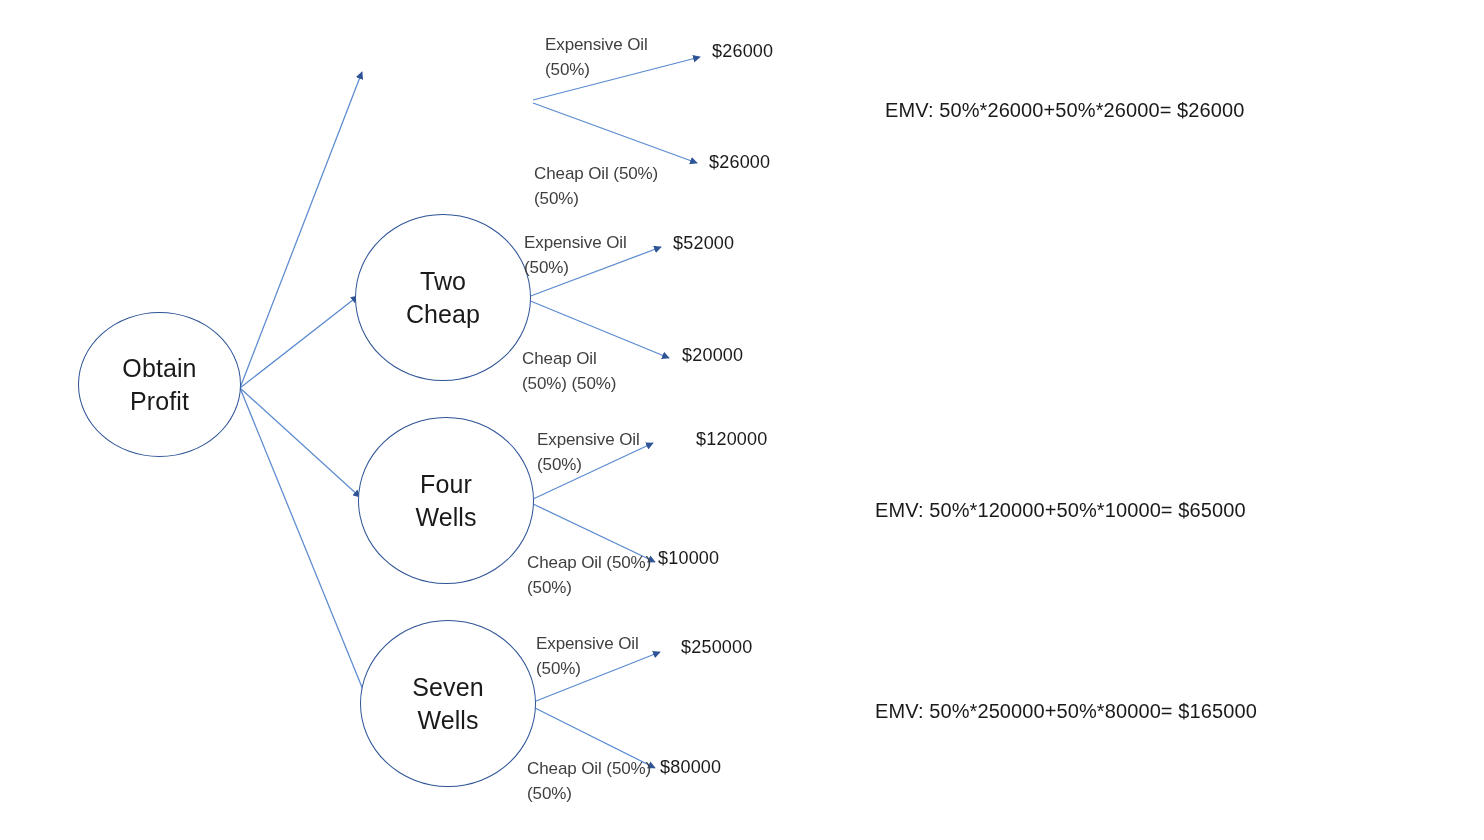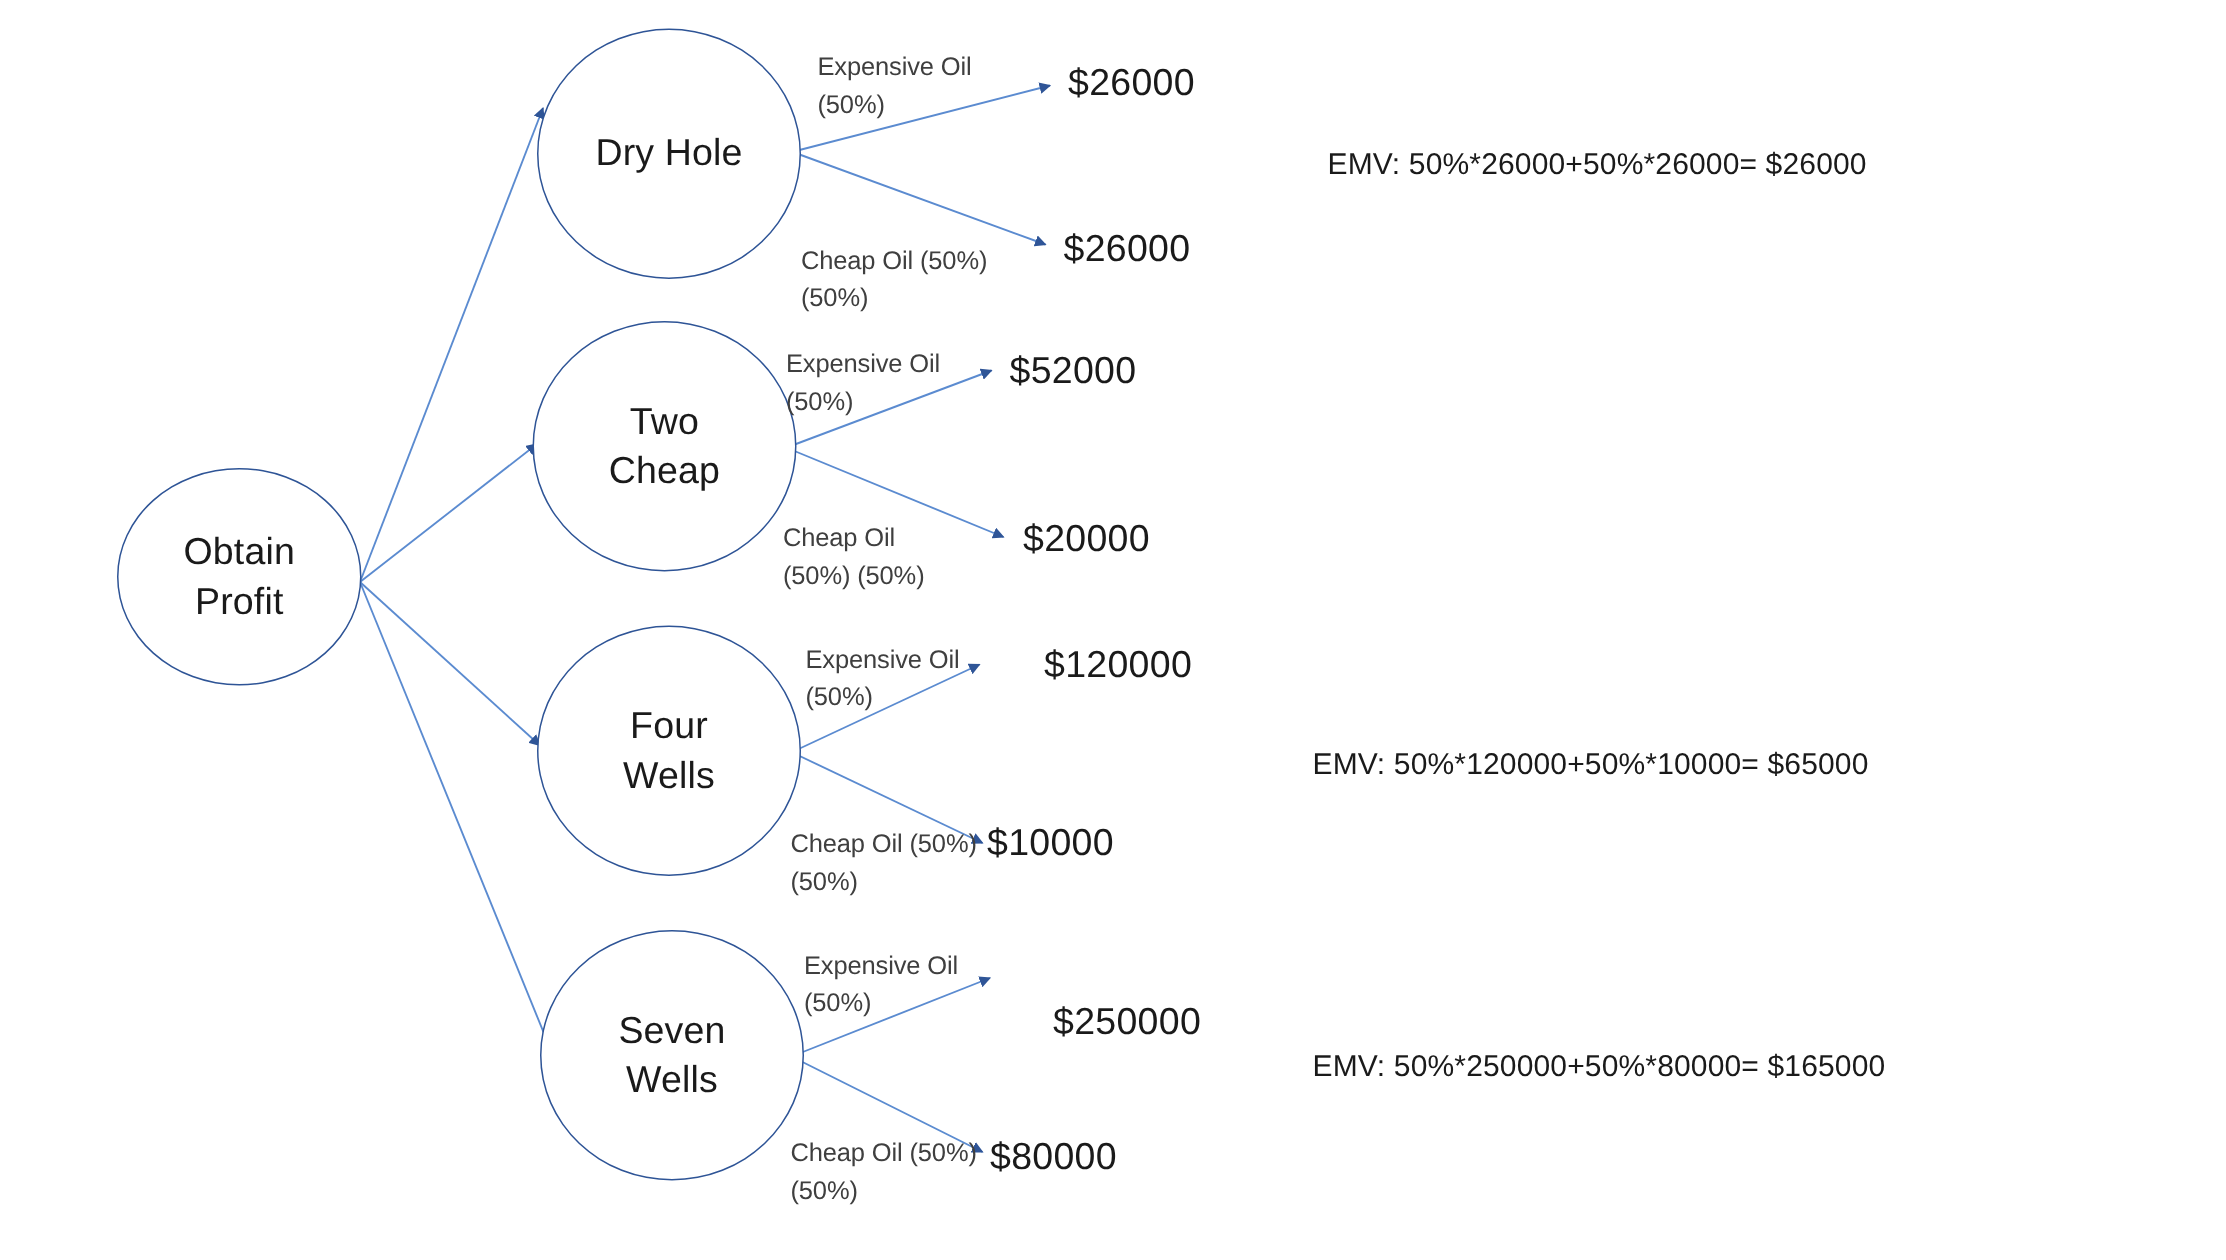--- a/index.html
+++ b/index.html
@@ -58,21 +58,21 @@
     font-size: 17px;
     line-height: 1.45;
     color: #3f3f3f;
     white-space: pre-line;
     letter-spacing: -0.1px;
   }
 
   
   .payoff {
     position: absolute;
-    font-size: 25px;
+    font-size: 18px;
     color: #1a1a1a;
     white-space: nowrap;
     letter-spacing: .2px;
   }
 
   
   .emv {
     position: absolute;
     font-size: 20px;
     color: #1a1a1a;
@@ -118,23 +118,20 @@
       <line x1="531" y1="703" x2="660" y2="652"></line>
       <line x1="531" y1="706" x2="655" y2="768"></line>
     </g>
   </svg>
 
   <div class="node" style="left:78px; top:312px; width:163px; height:145px;">
     <span class="node-label">Obtain
 Profit</span>
   </div>
 
-  <div class="node" style="left:358px; top:19px; width:176px; height:167px;">
-    <span class="node-label">Dry Hole</span>
-  </div>
   <div class="branch-label" style="left:545px; top:33px;">Expensive Oil
 (50%)</div>
   <div class="branch-label" style="left:534px; top:162px;">Cheap Oil (50%)
 (50%)</div>
   <div class="payoff" style="left:712px; top:41px;">$26000</div>
   <div class="payoff" style="left:709px; top:152px;">$26000</div>
   <div class="emv" style="left:885px; top:99px;">EMV: 50%*26000+50%*26000=  $26000</div>
 
   <div class="node" style="left:355px; top:214px; width:176px; height:167px;">
     <span class="node-label">Two
@@ -160,17 +157,17 @@
   <div class="emv" style="left:875px; top:499px;">EMV: 50%*120000+50%*10000=  $65000</div>
 
   <div class="node" style="left:360px; top:620px; width:176px; height:167px;">
     <span class="node-label">Seven
 Wells</span>
   </div>
   <div class="branch-label" style="left:536px; top:632px;">Expensive Oil
 (50%)</div>
   <div class="branch-label" style="left:527px; top:757px;">Cheap Oil (50%)
 (50%)</div>
-  <div class="payoff" style="left:702px; top:637px;margin-top:30px;">$250000</div>
+  <div class="payoff" style="left:681px; top:637px;">$250000</div>
   <div class="payoff" style="left:660px; top:757px;">$80000</div>
   <div class="emv" style="left:875px; top:700px;">EMV: 50%*250000+50%*80000=  $165000</div>
 
 </div>
 
 </body></html>

